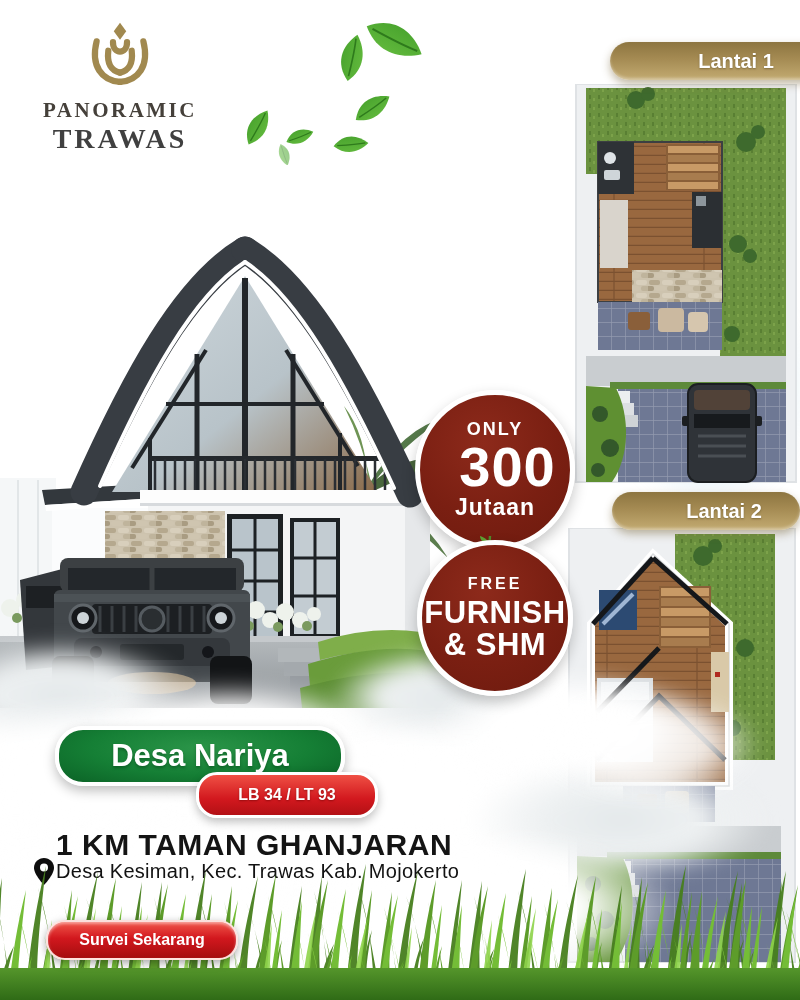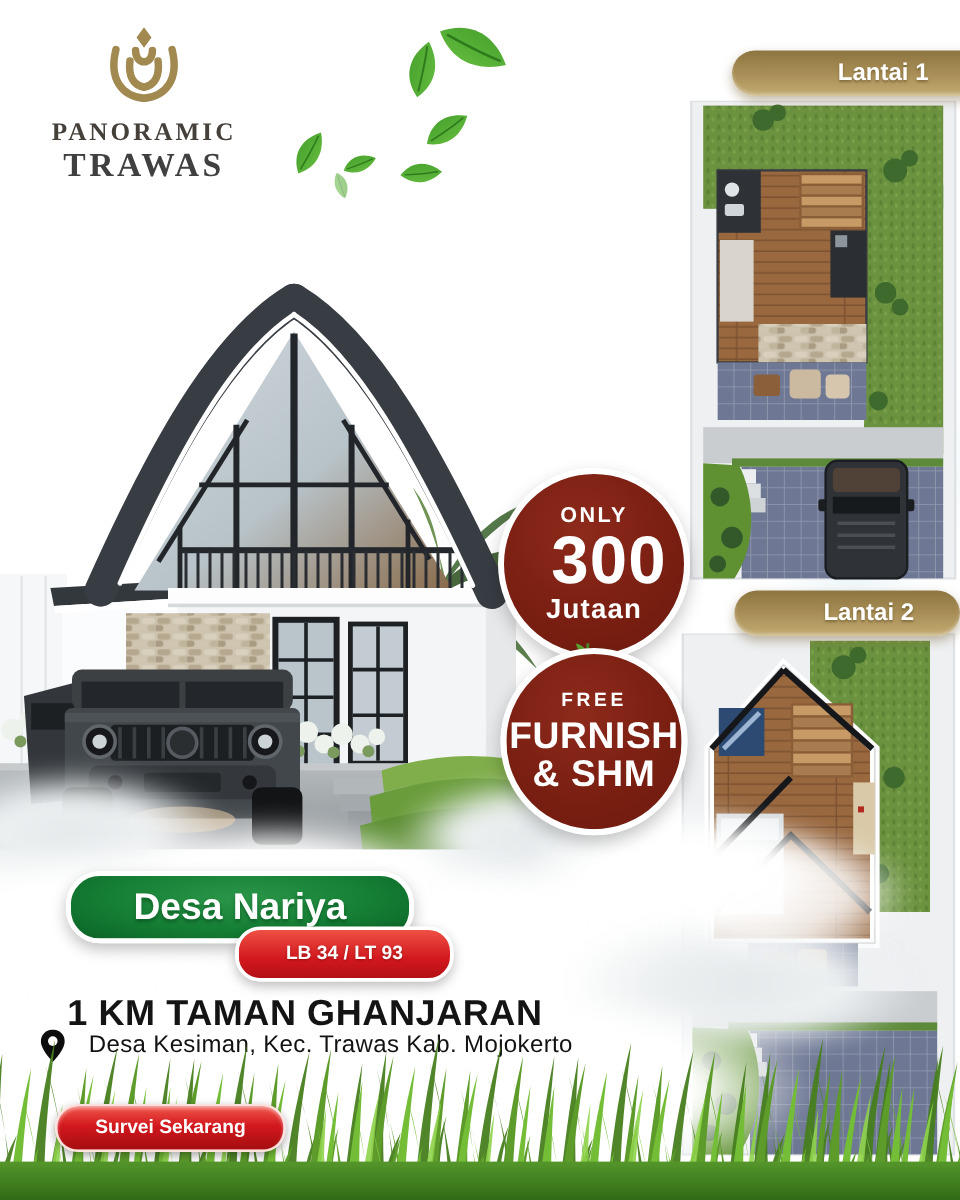--- a/index.html
+++ b/index.html
@@ -53,21 +53,21 @@
              text-shadow:0 1px 2px rgba(90,0,0,.5);}
   .pill-cta{left:46px;top:920px;width:188px;height:36px;border-radius:19px;z-index:14;
             border:2px solid rgba(255,235,232,.95);display:flex;align-items:center;justify-content:center;
             background:linear-gradient(180deg,#f1564a 0%,#d2181e 45%,#a50d0f 100%);
             box-shadow:0 3px 8px rgba(0,0,0,.35), inset 0 2px 3px rgba(255,255,255,.45);
             color:#fff;font-size:16px;font-weight:bold;cursor:pointer;}
 
   
   .headline{left:56px;top:828px;z-index:12;color:#141414;font-size:30px;font-weight:bold;
             letter-spacing:.5px;}
-  .loc-row{left:34px;top:858px;z-index:12;display:flex;align-items:center;gap:20px;}
+  .loc-row{left:34px;top:858px;z-index:12;display:flex;align-items:center;gap:2px;}
   .loc-text{color:#121212;font-size:20px;font-weight:500;letter-spacing:.3px;}
 
   
   .cloud{position:absolute;border-radius:50%;filter:blur(9px);z-index:7;
          background:radial-gradient(closest-side,#ffffff 0%,#ffffff 55%,rgba(255,255,255,0) 100%);}
   .cloud.gray{background:radial-gradient(closest-side,#e3e8ea 0%,#eef1f2 55%,rgba(238,241,242,0) 100%);}
 
   
   .grass{left:0;bottom:0;width:800px;height:150px;z-index:13;}
 </style>

